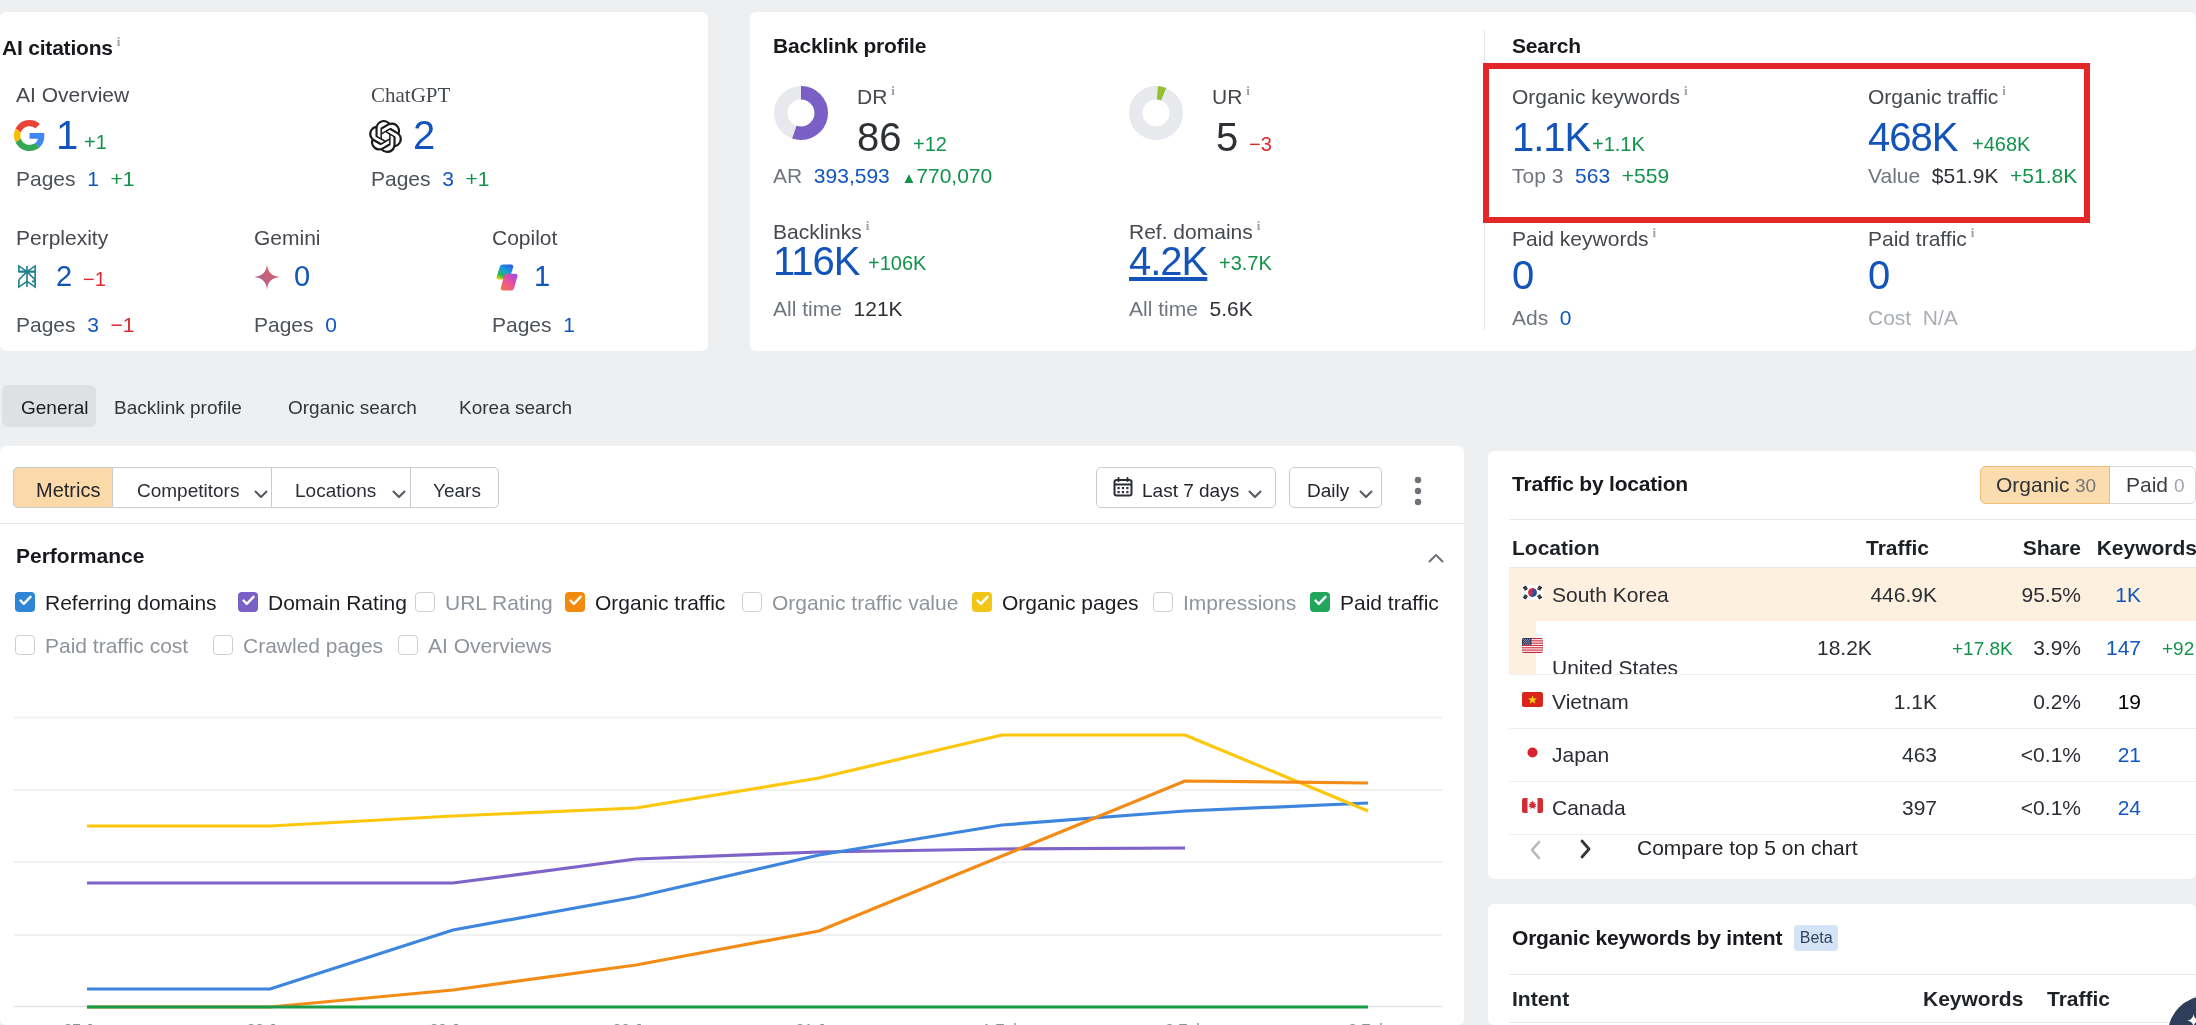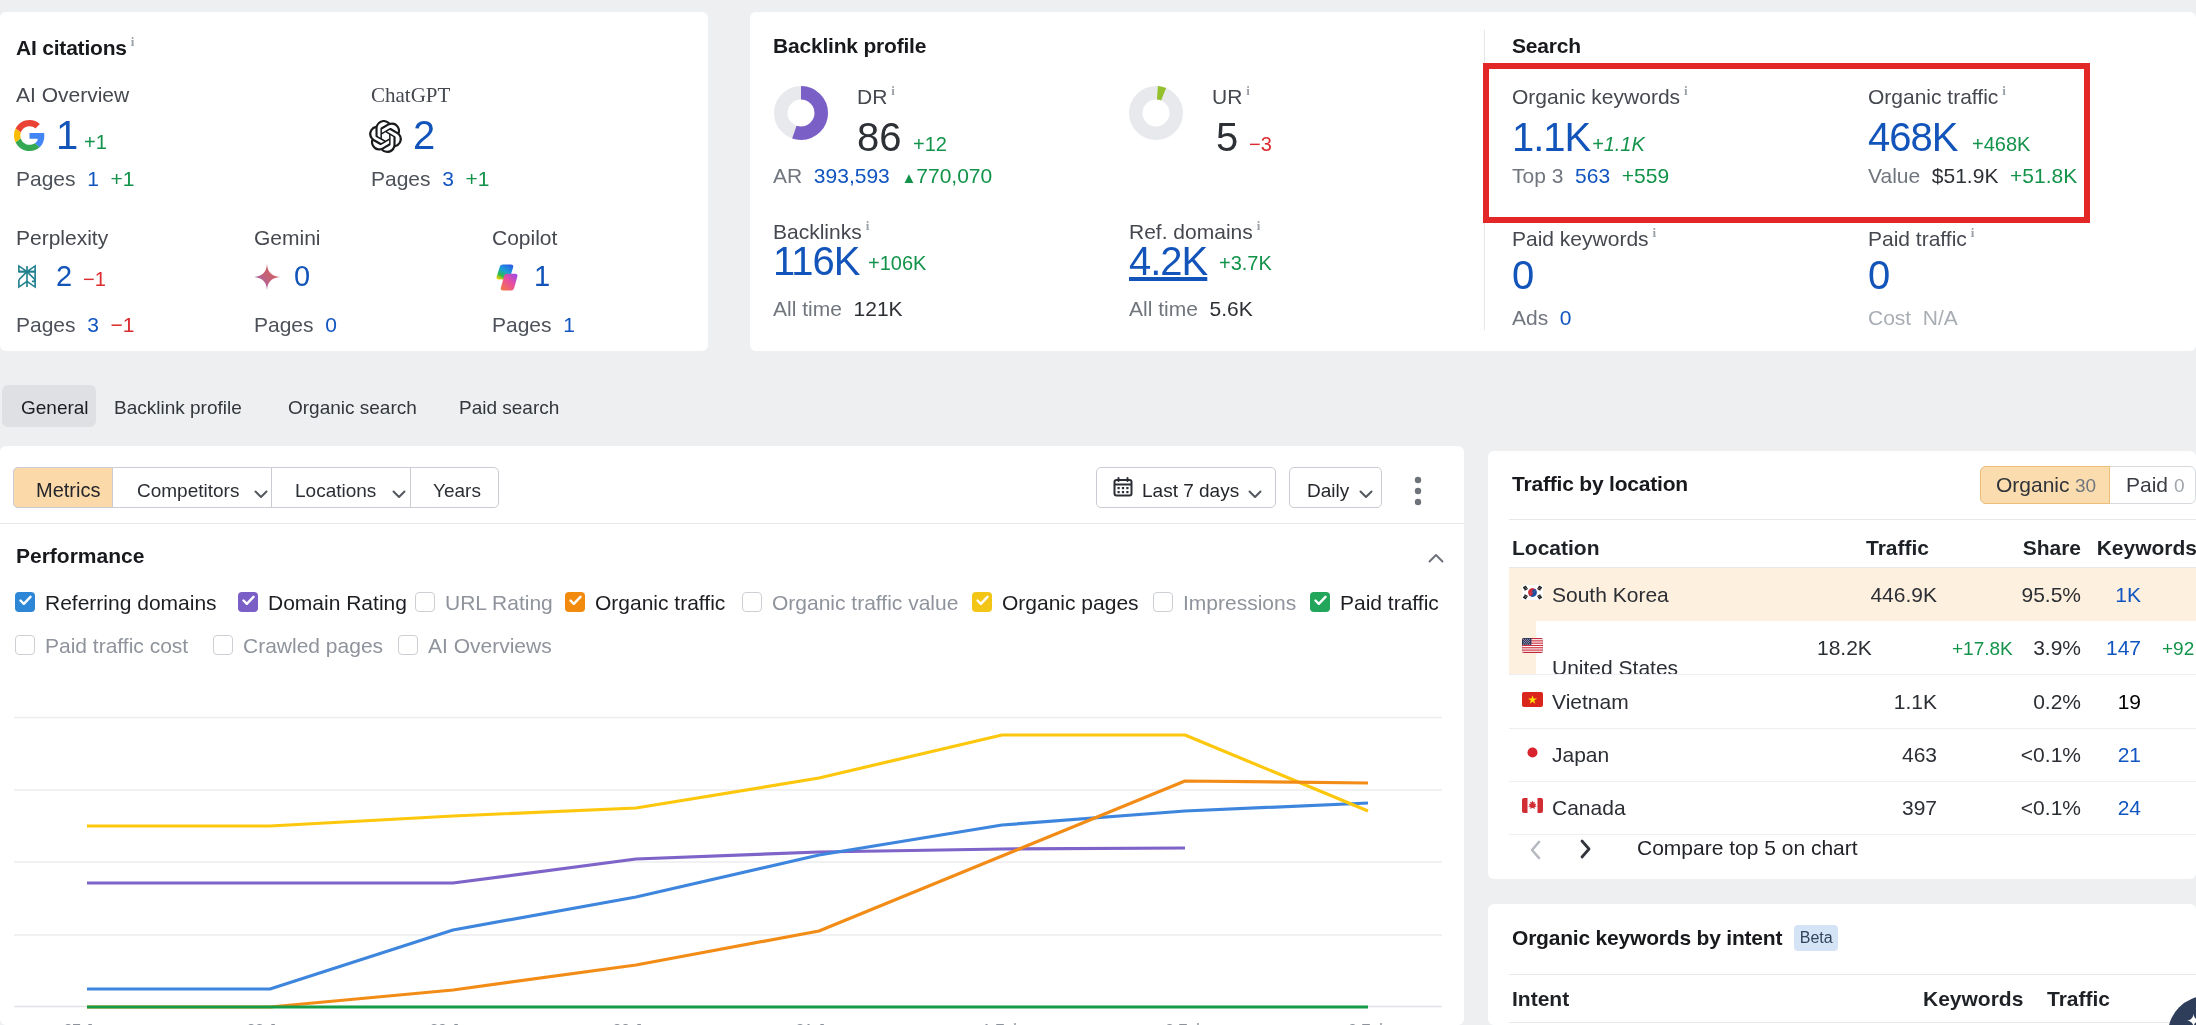--- a/index.html
+++ b/index.html
@@ -17,21 +17,21 @@
   .blu { color:#1155c0; }
   .drk { color:#2d3035; }
   .sm  { font-size:20px; }
   .info { font-size:13px; color:#9ca1a8; vertical-align:9px; margin-left:4px; font-family:"Liberation Serif",serif; font-weight:bold;}
   .pages { font-size:21px; color:#4d5159; }
 </style>
 </head>
 <body>
 
 <div class="card" style="left:0; top:12px; width:708px; height:339px;"></div>
-<div class="abs" style="left:16px; top:34px;"><span class="ttl">AI citations</span><span class="info">i</span></div>
+<div class="abs" style="left:2px; top:34px;"><span class="ttl">AI citations</span><span class="info">i</span></div>
 
 <div class="abs lbl" style="left:16px; top:83px;">AI Overview</div>
 <div class="abs" style="left:14px; top:120px;"><svg width="31" height="31" viewBox="0 0 48 48">
       <path fill="#EA4335" d="M24 9.5c3.54 0 6.71 1.22 9.21 3.6l6.85-6.85C35.9 2.38 30.47 0 24 0 14.62 0 6.51 5.38 2.56 13.22l7.98 6.19C12.43 13.72 17.74 9.5 24 9.5z"></path>
       <path fill="#4285F4" d="M46.98 24.55c0-1.57-.15-3.09-.38-4.55H24v9.02h12.94c-.58 2.96-2.26 5.48-4.78 7.18l7.73 6c4.51-4.18 7.09-10.36 7.09-17.65z"></path>
       <path fill="#FBBC05" d="M10.53 28.59c-.48-1.45-.76-2.99-.76-4.59s.27-3.14.76-4.59l-7.98-6.19C.92 16.46 0 20.12 0 24c0 3.88.92 7.54 2.56 10.78l7.97-6.19z"></path>
       <path fill="#34A853" d="M24 48c6.48 0 11.93-2.13 15.89-5.81l-7.73-6c-2.15 1.45-4.92 2.3-8.16 2.3-6.26 0-11.57-4.22-13.47-9.91l-7.98 6.19C6.51 42.62 14.62 48 24 48z"></path>
     </svg></div>
 <div class="abs big" style="left:56px; top:113px;">1</div>
 <div class="abs grn sm" style="left:84px; top:131px;">+1</div>
@@ -124,41 +124,41 @@
 <div class="abs lbl" style="left:1129px; top:218px;">Ref. domains<span class="info">i</span></div>
 <div class="abs big" style="left:1129px; top:239px;text-decoration:underline;">4.2K</div>
 <div class="abs grn sm" style="left:1219px; top:252px;">+3.7K</div>
 <div class="abs" style="left:1129px; top:297px; font-size:21px;"><span style="color:#70757e;">All time</span>&nbsp; <span class="drk">5.6K</span></div>
 
 <div class="abs" style="left:1512px; top:34px;"><span class="ttl">Search</span></div>
 <div class="abs" style="left:1483px; top:63px; width:607px; height:160px; border:6px solid #e32726;"></div>
 
 <div class="abs lbl" style="left:1512px; top:83px;">Organic keywords<span class="info">i</span></div>
 <div class="abs big" style="left:1512px; top:115px;">1.1K</div>
-<div class="abs grn sm" style="left:1592px; top:133px;font-style:italic;">+1.1K</div>
+<div class="abs grn sm" style="left:1592px; top:133px;">+1.1K</div>
 <div class="abs" style="left:1512px; top:164px; font-size:21px;"><span style="color:#70757e;">Top 3</span>&nbsp; <span class="blu">563</span>&nbsp; <span class="grn">+559</span></div>
 
 <div class="abs lbl" style="left:1868px; top:83px;">Organic traffic<span class="info">i</span></div>
 <div class="abs big" style="left:1868px; top:115px;">468K</div>
 <div class="abs grn sm" style="left:1972px; top:133px;">+468K</div>
 <div class="abs" style="left:1868px; top:164px; font-size:21px;"><span style="color:#70757e;">Value</span>&nbsp; <span class="drk">$51.9K</span>&nbsp; <span class="grn">+51.8K</span></div>
 
 <div class="abs lbl" style="left:1512px; top:225px;">Paid keywords<span class="info">i</span></div>
 <div class="abs big" style="left:1512px; top:253px;">0</div>
 <div class="abs" style="left:1512px; top:306px; font-size:21px;"><span style="color:#70757e;">Ads</span>&nbsp; <span class="blu">0</span></div>
 
 <div class="abs lbl" style="left:1868px; top:225px;">Paid traffic<span class="info">i</span></div>
 <div class="abs big" style="left:1868px; top:253px;">0</div>
 <div class="abs" style="left:1868px; top:306px; font-size:21px; color:#a9adb4;">Cost&nbsp; N/A</div>
 
 <div class="abs" style="left:2px; top:385px; width:94px; height:42px; background:#dee0e4; border-radius:6px;"></div>
 <div class="abs" style="left:21px; top:397px; font-size:19px; color:#1b1d22;">General</div>
 <div class="abs" style="left:114px; top:397px; font-size:19px; color:#33363c;">Backlink profile</div>
 <div class="abs" style="left:288px; top:397px; font-size:19px; color:#33363c;">Organic search</div>
-<div class="abs" style="left:459px; top:397px; font-size:19px; color:#33363c;">Paid search</div>
+<div class="abs" style="left:459px; top:397px; font-size:19px; color:#33363c;">Korea search</div>
 
 <div class="card" style="left:0; top:446px; width:1464px; height:579px;"></div>
 
 <div class="abs" style="left:13px; top:467px; width:486px; height:41px; border:1px solid #c9ccd2; border-radius:5px; background:#fff;"></div>
 <div class="abs" style="left:13px; top:467px; width:100px; height:41px; background:#fbd9a9; border-radius:5px 0 0 5px; border:1px solid #c9ccd2;"></div>
 <div class="abs" style="left:271px; top:467px; width:1px; height:41px; background:#c9ccd2;"></div>
 <div class="abs" style="left:410px; top:467px; width:1px; height:41px; background:#c9ccd2;"></div>
 <div class="abs" style="left:36px; top:479px; font-size:20px; color:#24262b;">Metrics</div>
 <div class="abs" style="left:137px; top:480px; font-size:19px; color:#2b2e34;">Competitors</div>
 <div class="abs" style="left:254px; top:485px;"><svg width="14" height="9" viewBox="0 0 14 9" fill="none">

